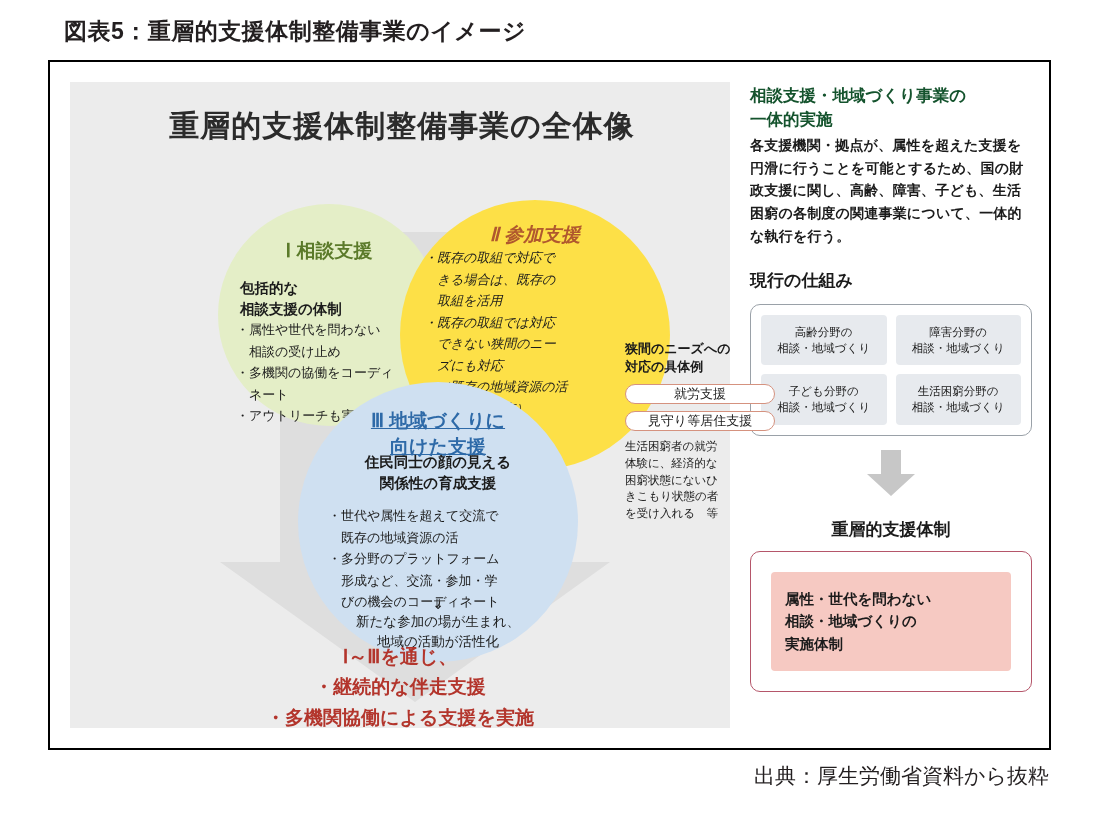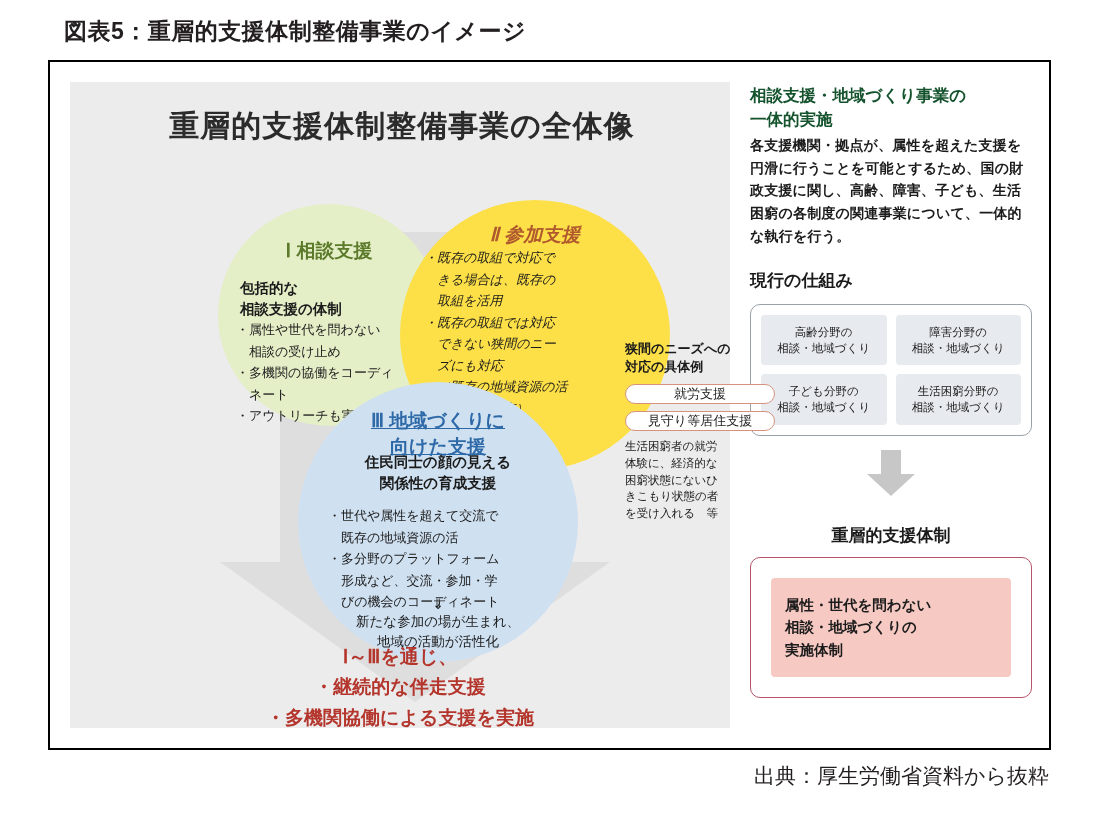--- a/index.html
+++ b/index.html
@@ -250,21 +250,21 @@
     padding: 9px 2px;
     color: #1b1b1b;
   }
 
   .arrow-down-wrap {
     margin-top: 14px;
     text-align: center;
   }
 
   .r-sub2 {
-    margin-top: 24px;
+    margin-top: 18px;
     font-size: 17px;
     font-weight: bold;
     color: #1b1b1b;
     text-align: center;
   }
   .final-box {
     margin-top: 10px;
     border: 1.5px solid #b5566a;
     border-radius: 10px;
     padding: 20px;

